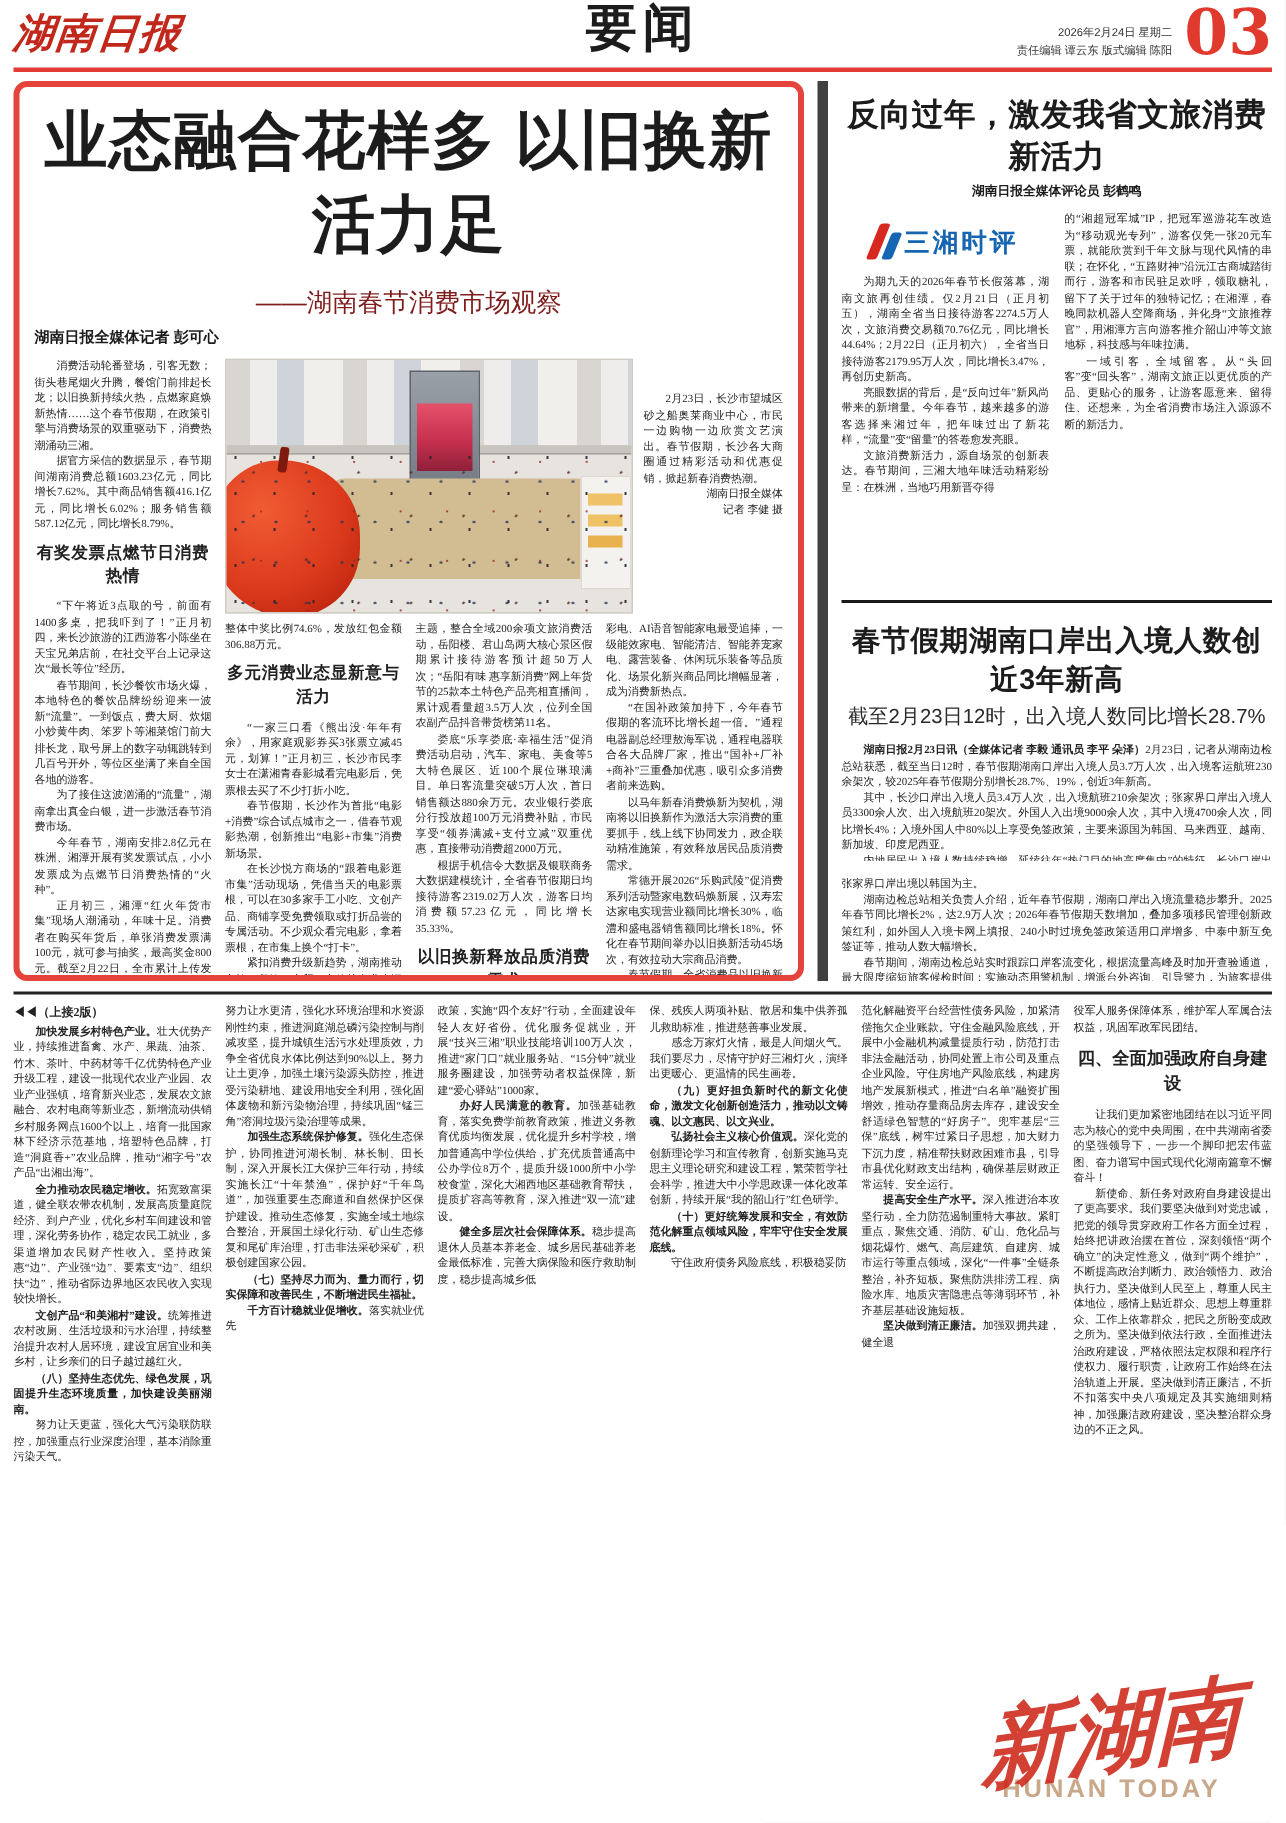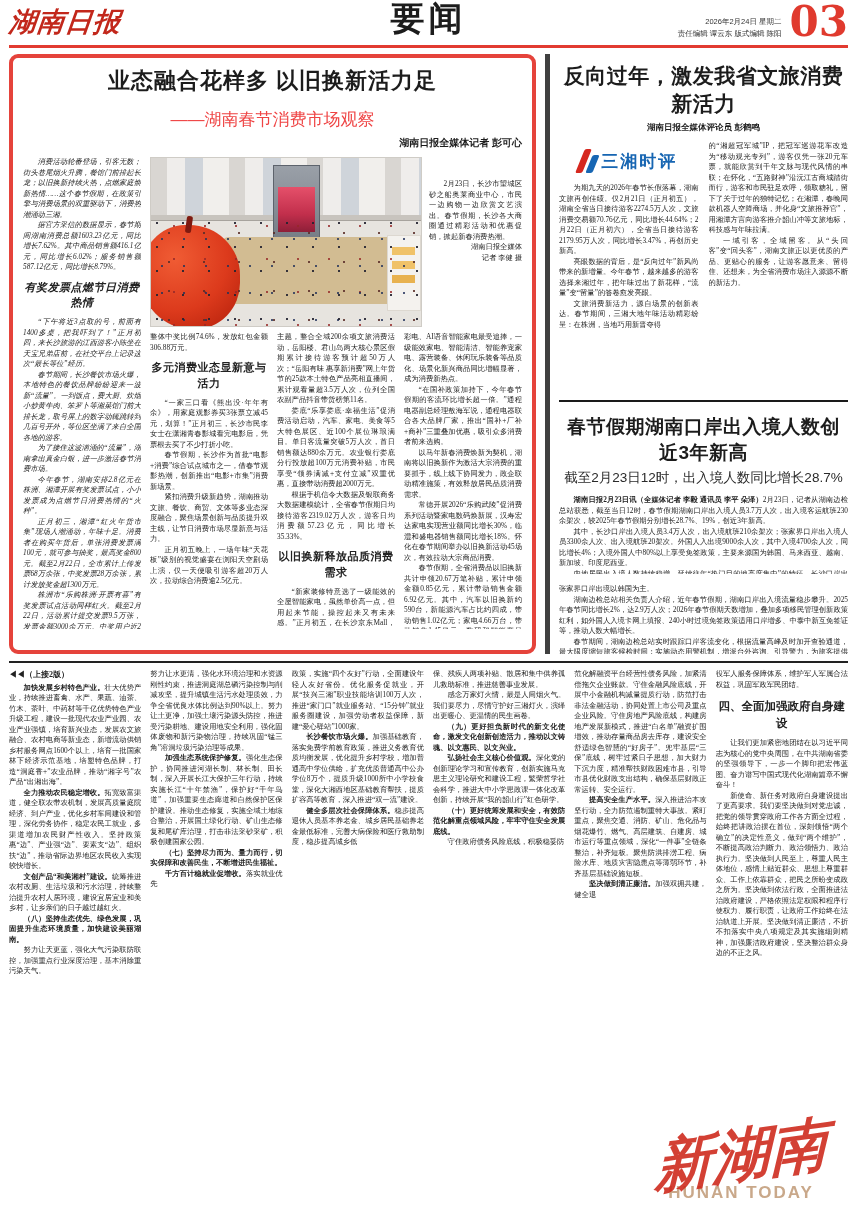--- a/index.html
+++ b/index.html
@@ -14,27 +14,27 @@
             font-family:"Liberation Serif",serif;letter-spacing:4px;bottom:0;}
   .hdr-right{display:flex;align-items:flex-end;gap:8px;z-index:2;padding-bottom:2px;}
   .hdr-meta{text-align:right;font-size:7.5px;color:#333;line-height:1.6;font-family:"Liberation Sans",sans-serif;}
   .page-num{font-size:42px;line-height:0.85;color:#e03a2e;font-weight:bold;font-family:"DejaVu Serif",serif;}
   .top-rule{height:3px;background:#e23b31;margin-top:3px;}
   
   .top-region{display:flex;gap:9px;margin-top:6px;height:600px;}
   .art1{flex:none;width:527px;box-sizing:border-box;border:4px solid #e5433b;border-radius:9px;
         padding:4px 10px 6px 10px;overflow:hidden;}
   .art1 .hl{margin:4px 0 12px 0;text-align:center;font-family:"Liberation Sans",sans-serif;
-        font-size:22px;font-weight:bold;letter-spacing:1px;}
+        font-size:42px;font-weight:bold;letter-spacing:1px;}
   .art1 .sub{margin:3px 0 0 0;text-align:center;font-family:"Liberation Sans",sans-serif;
-        font-size:17px;color:#ef4444;font-weight:500;}
-  .art1 .byline{margin:5px 0 7px 0;text-align:right;font-family:"Liberation Sans",sans-serif;
+        font-size:17px;color:#7f1d1d;font-weight:500;}
+  .art1 .byline{margin:5px 0 7px 0;text-align:left;font-family:"Liberation Sans",sans-serif;
         font-size:10px;font-weight:bold;}
   .art1-body{display:flex;gap:9px;height:472px;overflow:hidden;}
-  .a1col{flex:none;width:118px;overflow:hidden;font-style:italic;}
+  .a1col{flex:none;width:118px;overflow:hidden;}
   .art1-right{flex:1;display:flex;flex-direction:column;overflow:hidden;}
   .a1toprow{display:flex;gap:7px;height:170px;margin-bottom:5px;flex:none;}
   .caption-col{flex:1;overflow:hidden;padding-top:22px;}
   .a1botrow{flex:1;display:flex;gap:9px;overflow:hidden;}
   .a1botrow .bcol{flex:1;overflow:hidden;}
   
   .np p{margin:0;font-size:7.3px;line-height:1.44;text-align:justify;text-indent:2em;
         font-family:"Liberation Serif",serif;color:#222;}
   .np p.noindent{text-indent:0;}
   .np p.subhead{text-indent:0;text-align:center;font-family:"Liberation Sans",sans-serif;
@@ -65,21 +65,21 @@
         border-radius:47% 53% 46% 54%/50% 50% 46% 54%;}
   .ph-apple::after{content:"";position:absolute;left:46%;top:-9%;width:6%;height:16%;background:#7e1a10;transform:rotate(8deg);border-radius:2px;}
   .crowd{position:absolute;left:0;top:36%;right:0;bottom:0;
      background-image:
        radial-gradient(circle 1.5px at 6px 5px,rgba(35,35,48,.9) 60%,transparent 62%),
        radial-gradient(circle 1.4px at 18px 15px,rgba(90,45,40,.85) 60%,transparent 62%),
        radial-gradient(circle 1.5px at 11px 21px,rgba(35,50,90,.8) 60%,transparent 62%),
        radial-gradient(circle 1.3px at 23px 8px,rgba(150,40,40,.8) 60%,transparent 62%);
      background-size:26px 24px,35px 29px,22px 27px,31px 33px;}
   
-  .right-region{flex:1;border-left:5px solid #404040;padding-left:9px;display:flex;flex-direction:column;overflow:hidden;}
+  .right-region{flex:1;border-left:7px solid #404040;padding-left:9px;display:flex;flex-direction:column;overflow:hidden;}
   .art2 .hl{margin:8px 0 2px 0;text-align:center;font-size:21px;font-weight:bold;letter-spacing:0.5px;
         font-family:"Liberation Serif",serif;}
   .art2 .byline{margin:4px 0 7px 0;text-align:center;font-family:"Liberation Sans",sans-serif;font-size:8.5px;font-weight:bold;}
   .art2-body{display:flex;gap:10px;height:255px;overflow:hidden;}
   .art2-body .rcol{flex:1;overflow:hidden;}
   .sxsp{display:flex;align-items:center;justify-content:center;gap:5px;margin:8px 0 10px 0;}
   .sxsp-icon{display:inline-flex;align-items:flex-end;gap:2px;height:24px;}
   .sxsp-icon .b1{display:inline-block;width:7px;height:24px;background:#d6281f;transform:skewX(-22deg);border-radius:2px;}
   .sxsp-icon .b2{display:inline-block;width:7px;height:18px;background:#1766b3;transform:skewX(-22deg);border-radius:2px;}
   .sxsp-text{font-family:"Liberation Sans",sans-serif;font-weight:bold;font-size:17px;color:#1665b2;letter-spacing:2px;}
@@ -153,20 +153,21 @@
                 <p class="credit">湖南日报全媒体</p>
                 <p class="credit">记者 李健 摄</p>
               </div>
           </div>
           <div class="a1botrow">
             <div class="bcol">
                 <p class="noindent">整体中奖比例74.6%，发放红包金额306.88万元。</p>
                 <p class="subhead">多元消费业态显新意与活力</p>
                 <p>“一家三口看《熊出没·年年有余》，用家庭观影券买3张票立减45元，划算！”正月初三，长沙市民李女士在潇湘青春影城看完电影后，凭票根去买了不少打折小吃。</p>
                 <p>春节假期，长沙作为首批“电影+消费”综合试点城市之一，借春节观影热潮，创新推出“电影+市集”消费新场景。</p>
+                <p>在长沙悦方商场的“跟着电影逛市集”活动现场，凭借当天的电影票根，可以在30多家手工小吃、文创产品、商铺享受免费领取或打折品尝的专属活动。不少观众看完电影，拿着票根，在市集上换个“打卡”。</p>
                 <p>紧扣消费升级新趋势，湖南推动文旅、餐饮、商贸、文体等多业态深度融合，聚焦场景创新与品质提升双主线，让节日消费市场尽显新意与活力。</p>
                 <p>正月初五晚上，一场年味“天花板”级别的视觉盛宴在浏阳天空剧场上演，仅一天便吸引游客超20万人次，拉动综合消费逾2.5亿元。</p>
               </div>
             <div class="bcol">
                 <p class="noindent">主题，整合全域200余项文旅消费活动，岳阳楼、君山岛两大核心景区假期累计接待游客预计超50万人次；“岳阳有味 惠享新消费”网上年货节的25款本土特色产品亮相直播间，累计观看量超3.5万人次，位列全国农副产品抖音带货榜第11名。</p>
                 <p>娄底“乐享娄底·幸福生活”促消费活动启动，汽车、家电、美食等5大特色展区、近100个展位琳琅满目。单日客流量突破5万人次，首日销售额达880余万元。农业银行娄底分行投放超100万元消费补贴，市民享受“领券满减+支付立减”双重优惠，直接带动消费超2000万元。</p>
                 <p>根据手机信令大数据及银联商务大数据建模统计，全省春节假期日均接待游客2319.02万人次，游客日均消费额57.23亿元，同比增长35.33%。</p>
                 <p class="subhead">以旧换新释放品质消费需求</p>
                 <p>“新家装修特意选了一级能效的全屋智能家电，虽然单价高一点，但用起来节能，操控起来又有未来感。”正月初五，在长沙京东Mall，市民张女士正在体验超大屏彩电。</p>
               </div>
@@ -243,21 +244,21 @@
         <p>努力让天更蓝，强化大气污染联防联控，加强重点行业深度治理，基本消除重污染天气。</p>
       </div>
     <div class="bcol">
         <p class="noindent">努力让水更清，强化水环境治理和水资源刚性约束，推进洞庭湖总磷污染控制与削减攻坚，提升城镇生活污水处理质效，力争全省优良水体比例达到90%以上。努力让土更净，加强土壤污染源头防控，推进受污染耕地、建设用地安全利用，强化固体废物和新污染物治理，持续巩固“锰三角”溶洞垃圾污染治理等成果。</p>
         <p><b>加强生态系统保护修复。</b>强化生态保护，协同推进河湖长制、林长制、田长制，深入开展长江大保护三年行动，持续实施长江“十年禁渔”，保护好“千年鸟道”，加强重要生态廊道和自然保护区保护建设。推动生态修复，实施全域土地综合整治，开展国土绿化行动、矿山生态修复和尾矿库治理，打击非法采砂采矿，积极创建国家公园。</p>
         <p class="sectionbold">（七）坚持尽力而为、量力而行，切实保障和改善民生，不断增进民生福祉。</p>
         <p><b>千方百计稳就业促增收。</b>落实就业优先</p>
       </div>
     <div class="bcol">
         <p class="noindent">政策，实施“四个友好”行动，全面建设年轻人友好省份。优化服务促就业，开展“技兴三湘”职业技能培训100万人次，推进“家门口”就业服务站、“15分钟”就业服务圈建设，加强劳动者权益保障，新建“爱心驿站”1000家。</p>
-        <p><b>长沙餐饮市场火爆。</b>加强基础教育，落实免费学前教育政策，推进义务教育优质均衡发展，优化提升乡村学校，增加普通高中学位供给，扩充优质普通高中公办学位8万个，提质升级1000所中小学校食堂，深化大湘西地区基础教育帮扶，提质扩容高等教育，深入推进“双一流”建设。</p>
+        <p><b>办好人民满意的教育。</b>加强基础教育，落实免费学前教育政策，推进义务教育优质均衡发展，优化提升乡村学校，增加普通高中学位供给，扩充优质普通高中公办学位8万个，提质升级1000所中小学校食堂，深化大湘西地区基础教育帮扶，提质扩容高等教育，深入推进“双一流”建设。</p>
         <p><b>健全多层次社会保障体系。</b>稳步提高退休人员基本养老金、城乡居民基础养老金最低标准，完善大病保险和医疗救助制度，稳步提高城乡低</p>
       </div>
     <div class="bcol">
         <p class="noindent">保、残疾人两项补贴、散居和集中供养孤儿救助标准，推进慈善事业发展。</p>
         <p>感念万家灯火情，最是人间烟火气。我们要尽力，尽情守护好三湘灯火，演绎出更暖心、更温情的民生画卷。</p>
         <p class="sectionbold">（九）更好担负新时代的新文化使命，激发文化创新创造活力，推动以文铸魂、以文惠民、以文兴业。</p>
         <p><b>弘扬社会主义核心价值观。</b>深化党的创新理论学习和宣传教育，创新实施马克思主义理论研究和建设工程，繁荣哲学社会科学，推进大中小学思政课一体化改革创新，持续开展“我的韶山行”红色研学。</p>
         <p class="sectionbold">（十）更好统筹发展和安全，有效防范化解重点领域风险，牢牢守住安全发展底线。</p>
         <p>守住政府债务风险底线，积极稳妥防</p>
       </div>

